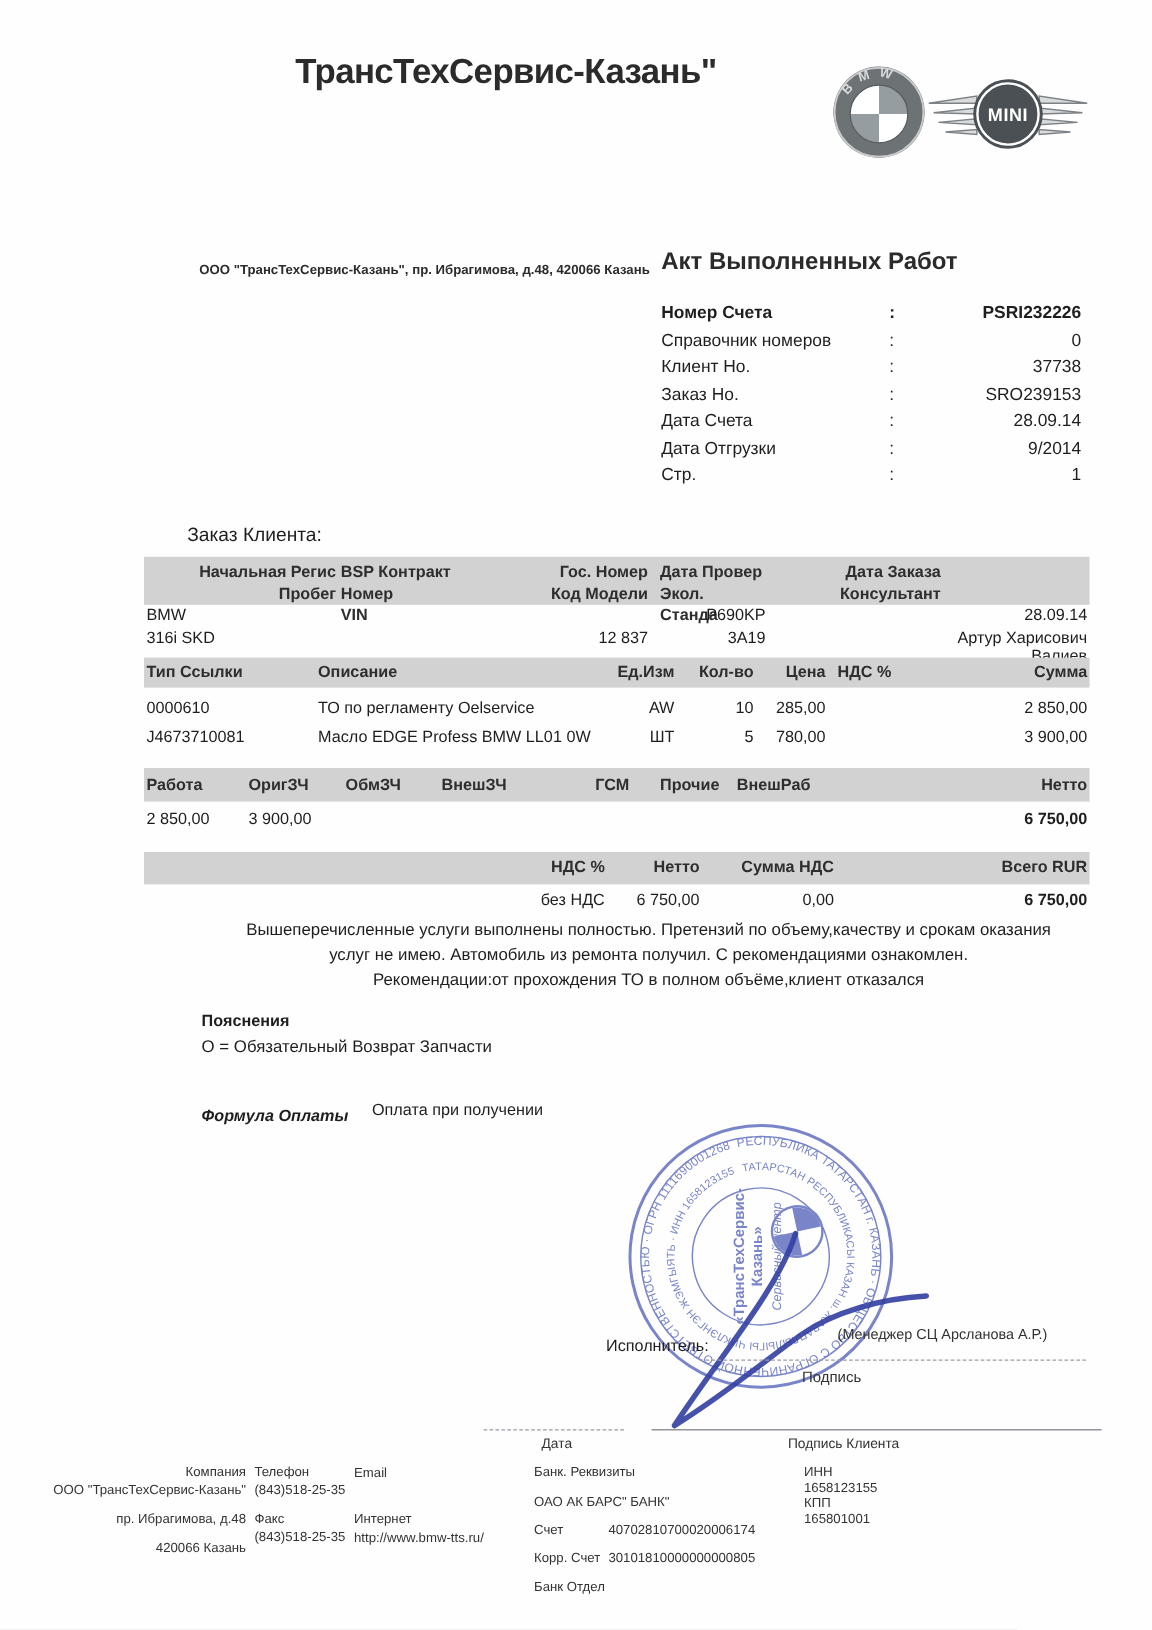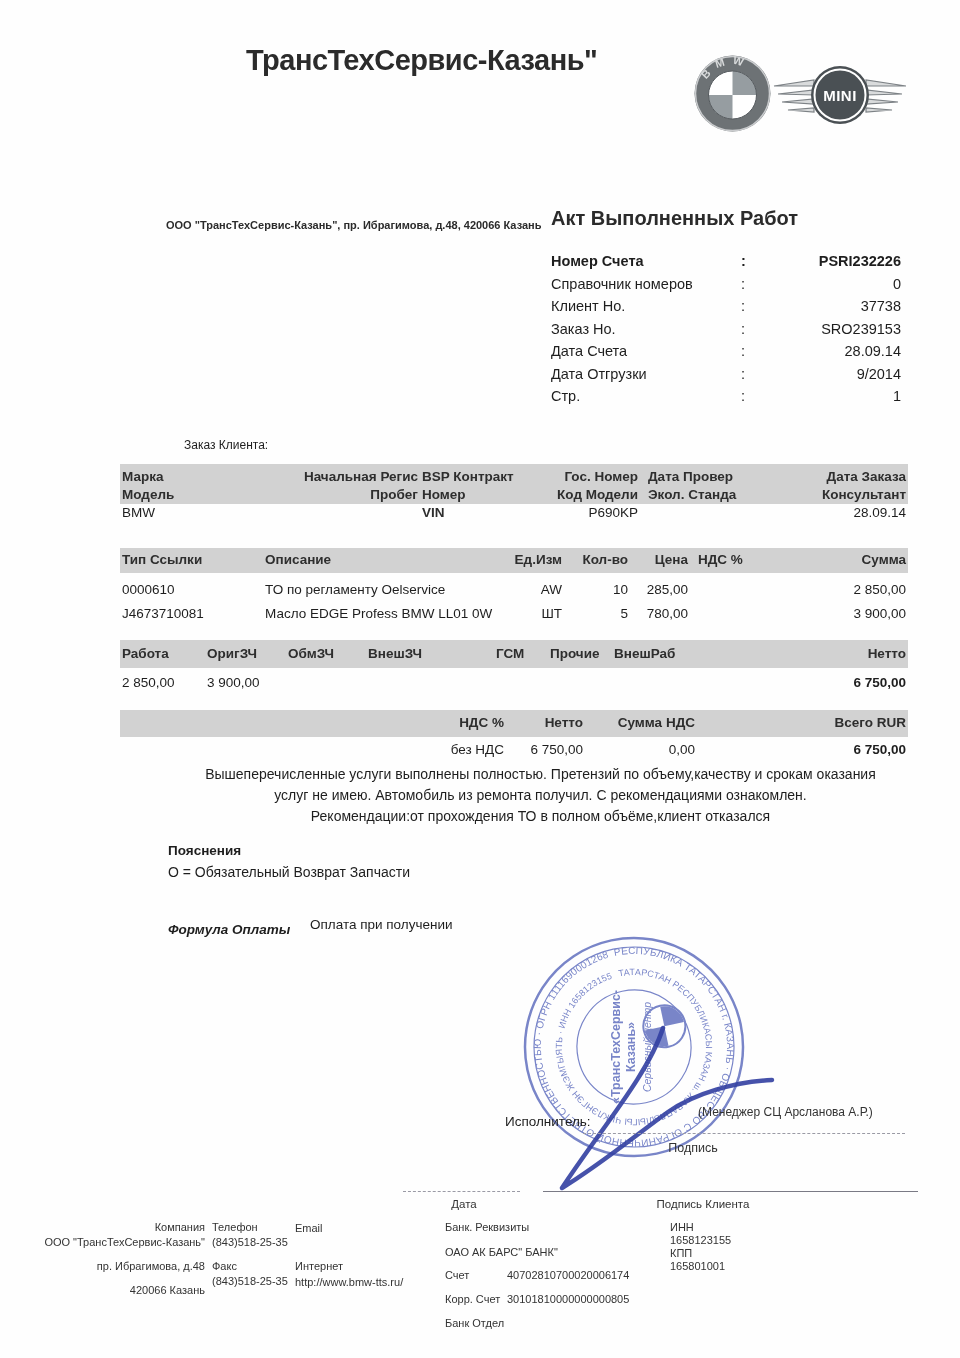--- a/index.html
+++ b/index.html
@@ -146,27 +146,23 @@
       <span>:</span>
       <span class="v">9/2014</span>
     </div>
     <div class="inv-row">
       <span>Стр.</span>
       <span>:</span>
       <span class="v">1</span>
     </div>
   </div>
 
-  <div class="abs" style="left:184px;top:438px;font-size:12px;">Заказ Клиента:</div>
+  <div class="abs" style="left:156px;top:438px;font-size:16px;">Заказ Клиента:</div>
 
   <div class="abs tbl band grid order-cols order-head">
-    <div class="cell l">
-        <div>Марка</div>
-        <div>Модель</div>
-      </div>
     <div class="cell r">
         <div>Начальная Регис</div>
         <div>Пробег</div>
       </div>
     <div class="cell l">
         <div>BSP Контракт Номер</div>
         <div>VIN</div>
       </div>
     <div class="cell r">
         <div>Гос. Номер</div>
@@ -182,20 +178,28 @@
       </div>
   </div>
 
   <div class="abs tbl grid order-cols order-row1">
     <div class="cell l">BMW</div>
     <div class="cell l"></div>
     <div class="cell r"></div>
     <div class="cell r">P690KP</div>
     <div class="cell l pad-l8"></div>
     <div class="cell r">28.09.14</div>
+  </div>
+  <div class="abs tbl grid order-cols order-row2">
+    <div class="cell l">316i SKD</div>
+    <div class="cell l"></div>
+    <div class="cell r">12 837</div>
+    <div class="cell r">3A19</div>
+    <div class="cell l pad-l8"></div>
+    <div class="cell r">Артур Харисович Валиев</div>
   </div>
 
   <div class="abs tbl band grid items-cols items-head">
     <div class="cell l">Тип Ссылки</div>
     <div class="cell l">Описание</div>
     <div class="cell r">Ед.Изм</div>
     <div class="cell r">Кол-во</div>
     <div class="cell r">Цена</div>
     <div class="cell l pad-l8">НДС %</div>
     <div class="cell r">Сумма</div>

